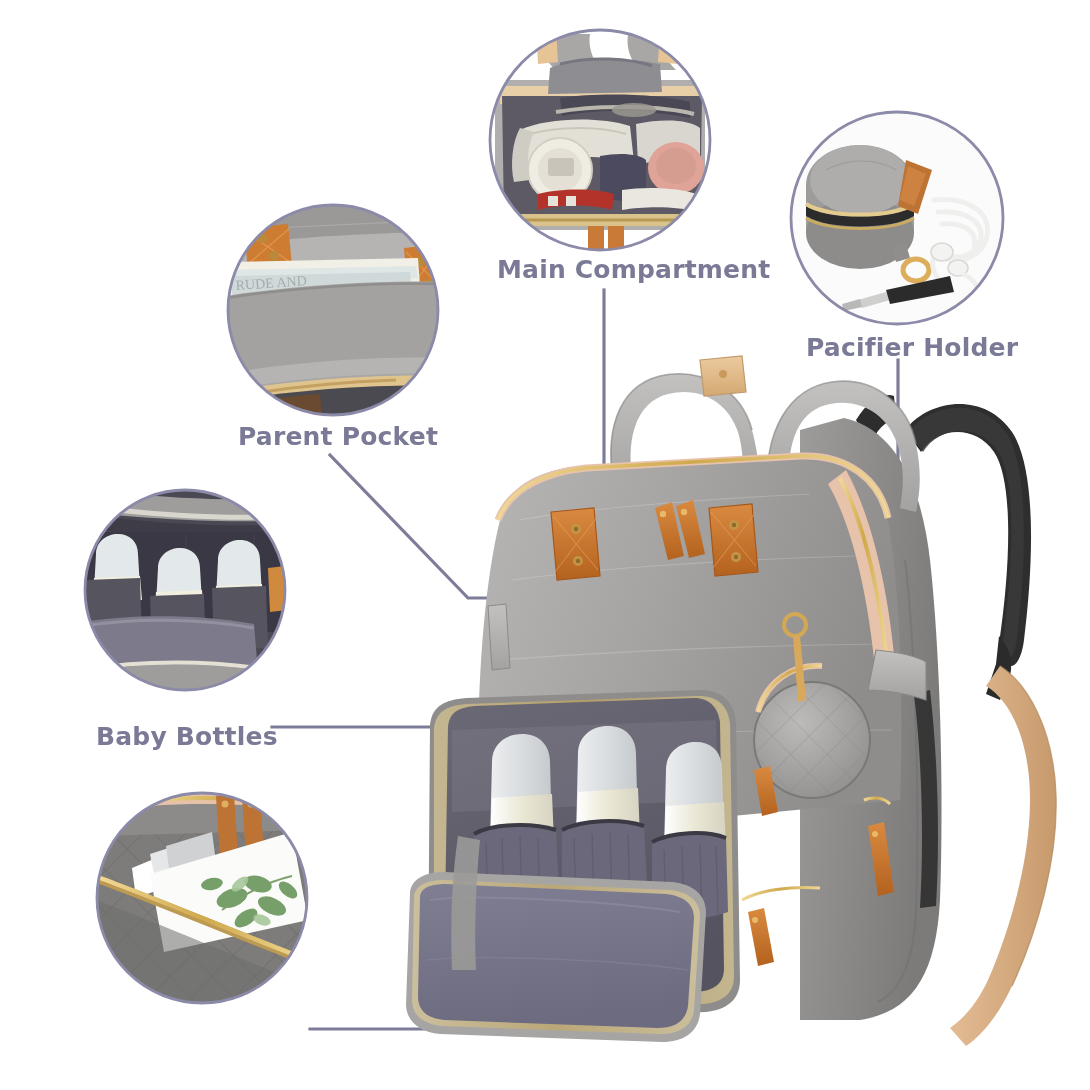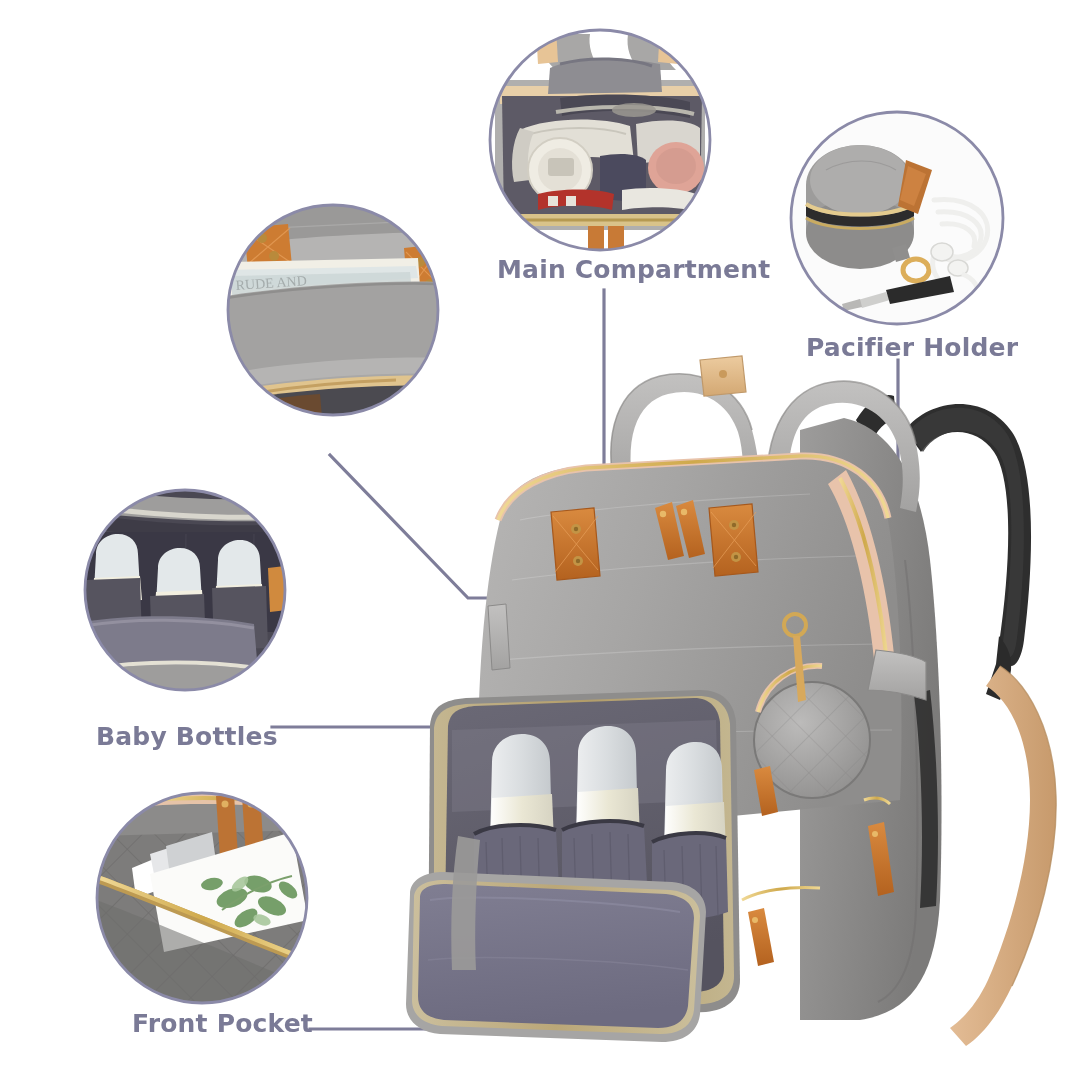--- a/index.html
+++ b/index.html
@@ -522,18 +522,18 @@
       <circle cx="333" cy="310" r="105"></circle>
       <circle cx="185" cy="590" r="100"></circle>
       <circle cx="202" cy="898" r="105"></circle>
     </g>
   </svg>
 
   <div class="callout-label" style="left:497px; top:255px;">Main Compartment</div>
 
   <div class="callout-label" style="left:806px; top:333px;">Pacifier Holder</div>
 
+  <div class="callout-label" style="left:238px; top:422px;">Parent Pocket</div>
 
   <div class="callout-label" style="left:96px; top:706px;margin-top:16px;">Baby Bottles</div>
 
-  <div class="callout-label" style="left:132px; top:1009px;">Front Pocket</div>
 
 </div>
 
 </body></html>

